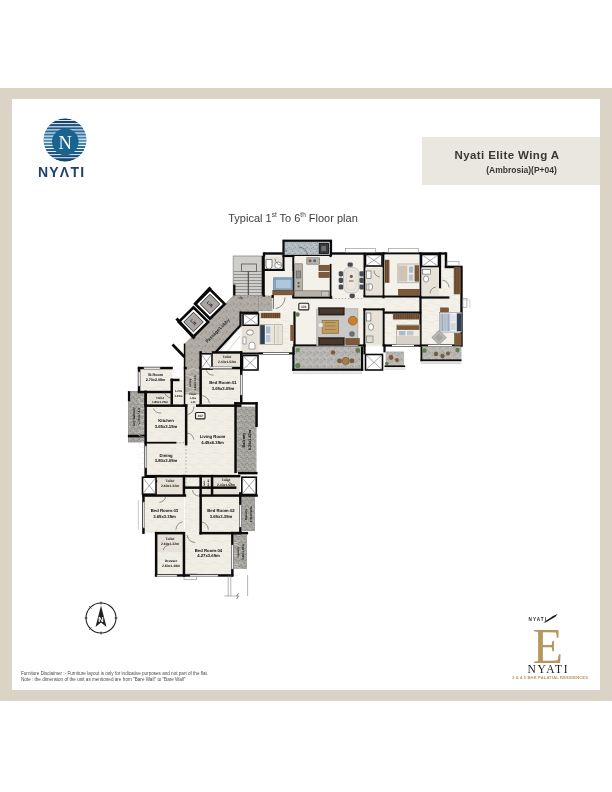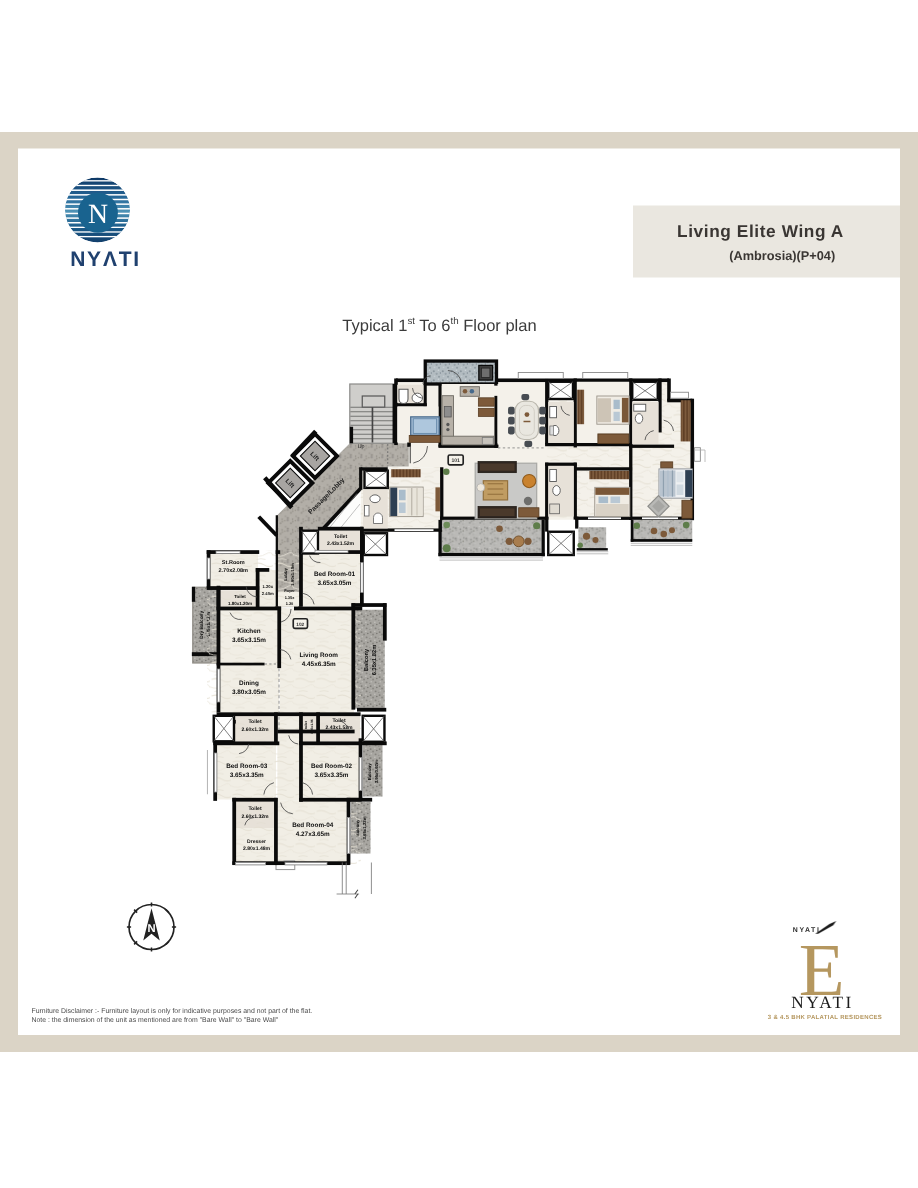--- a/index.html
+++ b/index.html
@@ -42,25 +42,25 @@
       <rect x="0" y="31.0" width="46" height="1.0"></rect>
       <rect x="0" y="34.1" width="46" height="0.9"></rect>
       <rect x="0" y="37.2" width="46" height="0.9"></rect>
       <rect x="0" y="40.3" width="46" height="0.9"></rect>
     </g>
     <circle cx="23.3" cy="24.8" r="13.3" fill="#19638f"></circle>
     <text x="23.3" y="31.6" text-anchor="middle" font-family="Liberation Serif,serif" font-size="18.5" fill="#ffffff">N</text>
   </g>
 </svg>
 
-<div class="abs" style="left:38px;top:164px;width:56px;text-align:right;font-size:14px;font-weight:bold;color:#20416f;letter-spacing:1.2px;">NYΛTI</div>
+<div class="abs" style="left:38px;top:164px;width:56px;text-align:left;font-size:14px;font-weight:bold;color:#20416f;letter-spacing:1.2px;">NYΛTI</div>
 
 <div class="abs" style="left:422px;top:137px;width:178px;height:48px;background:#eae7e0;"></div>
 
-<div class="abs" style="left:422px;top:149px;width:170px;text-align:center;font-size:11.5px;font-weight:600;color:#3a3633;letter-spacing:0.4px;">Living Elite Wing A</div>
+<div class="abs" style="left:422px;top:149px;width:170px;text-align:center;font-size:11.5px;font-weight:600;color:#3a3633;letter-spacing:0.4px;">Nyati Elite Wing A</div>
 
 <div class="abs" style="left:444px;top:165px;width:155px;text-align:center;font-size:8.5px;font-weight:600;color:#3a3633;">(Ambrosia)(P+04)</div>
 
 <div class="abs" style="left:133px;top:211px;width:320px;text-align:center;font-size:11px;font-weight:500;color:#3b3b3b;">Typical 1<sup style="font-size:6.5px;">st</sup> To 6<sup style="font-size:6.5px;">th</sup> Floor plan</div>
 
 <svg class="abs" style="left:0;top:0;text-rendering:geometricPrecision;" width="612" height="792" viewBox="0 0 612 792">
 <defs>
 <pattern id="speck" width="7" height="7" patternUnits="userSpaceOnUse">
   <rect width="7" height="7" fill="#bab9b6"></rect>
   <circle cx="2.8" cy="2.2" r="0.7" fill="#8f8f8c"></circle>

